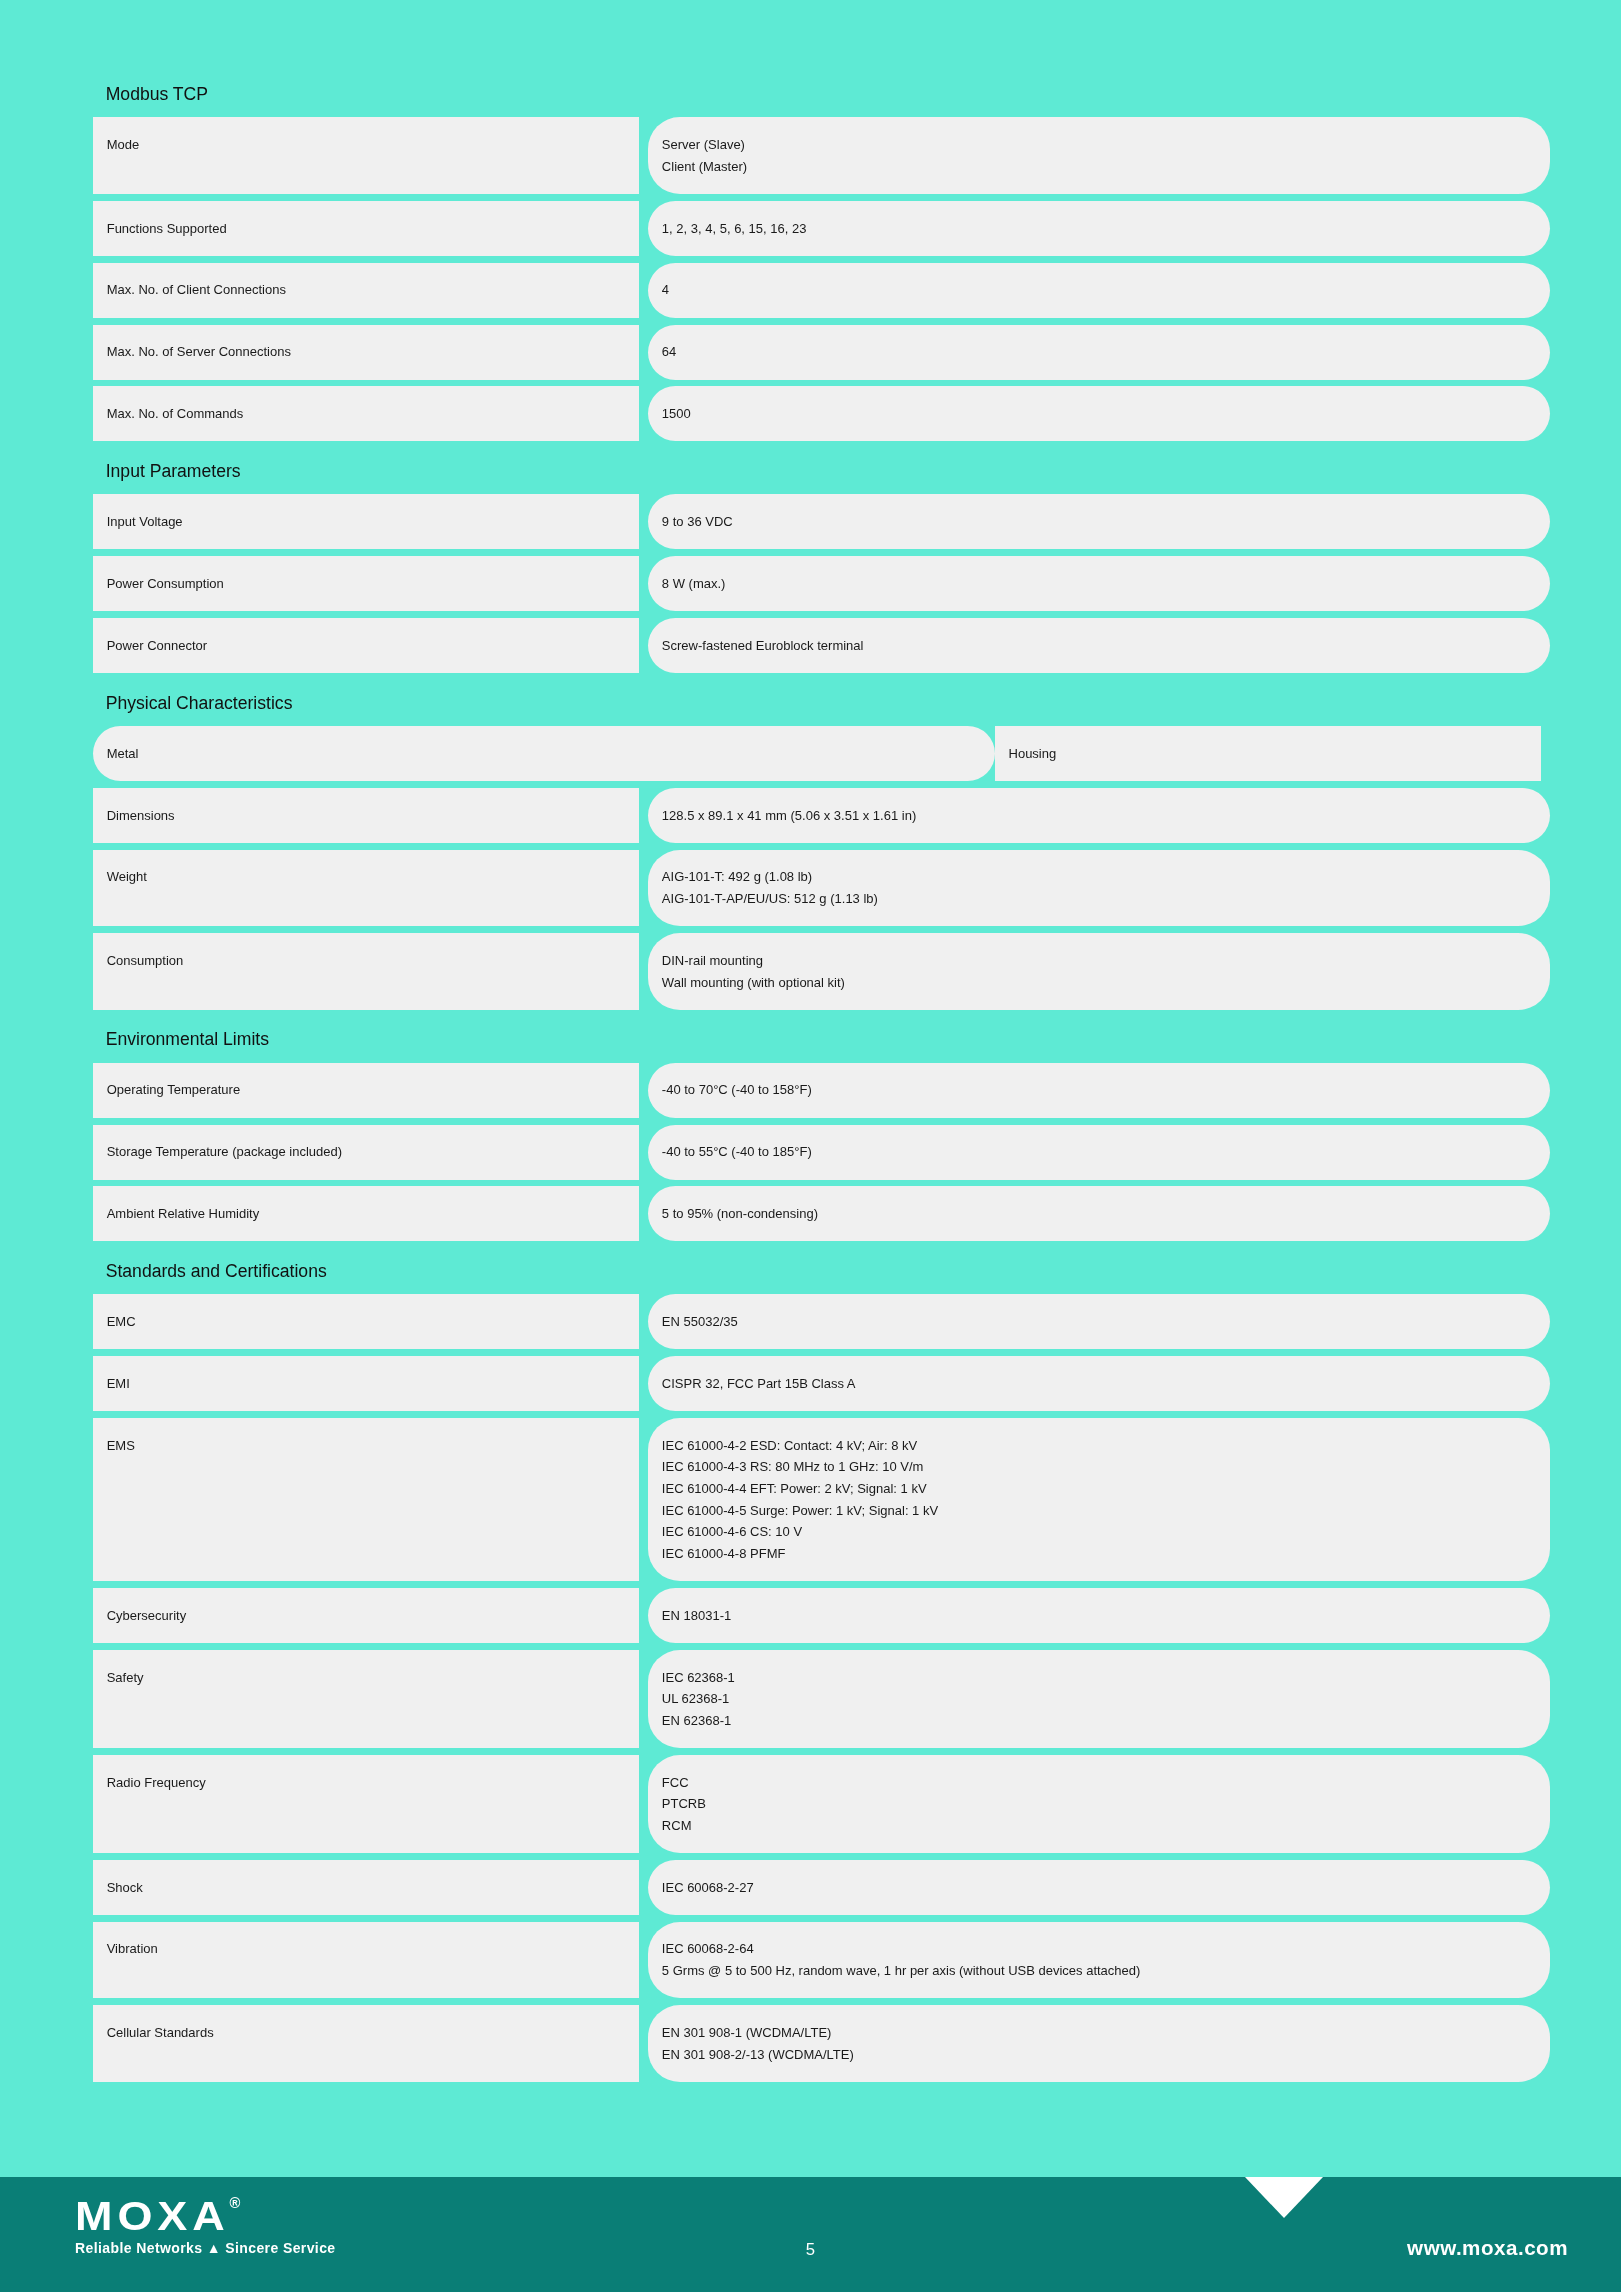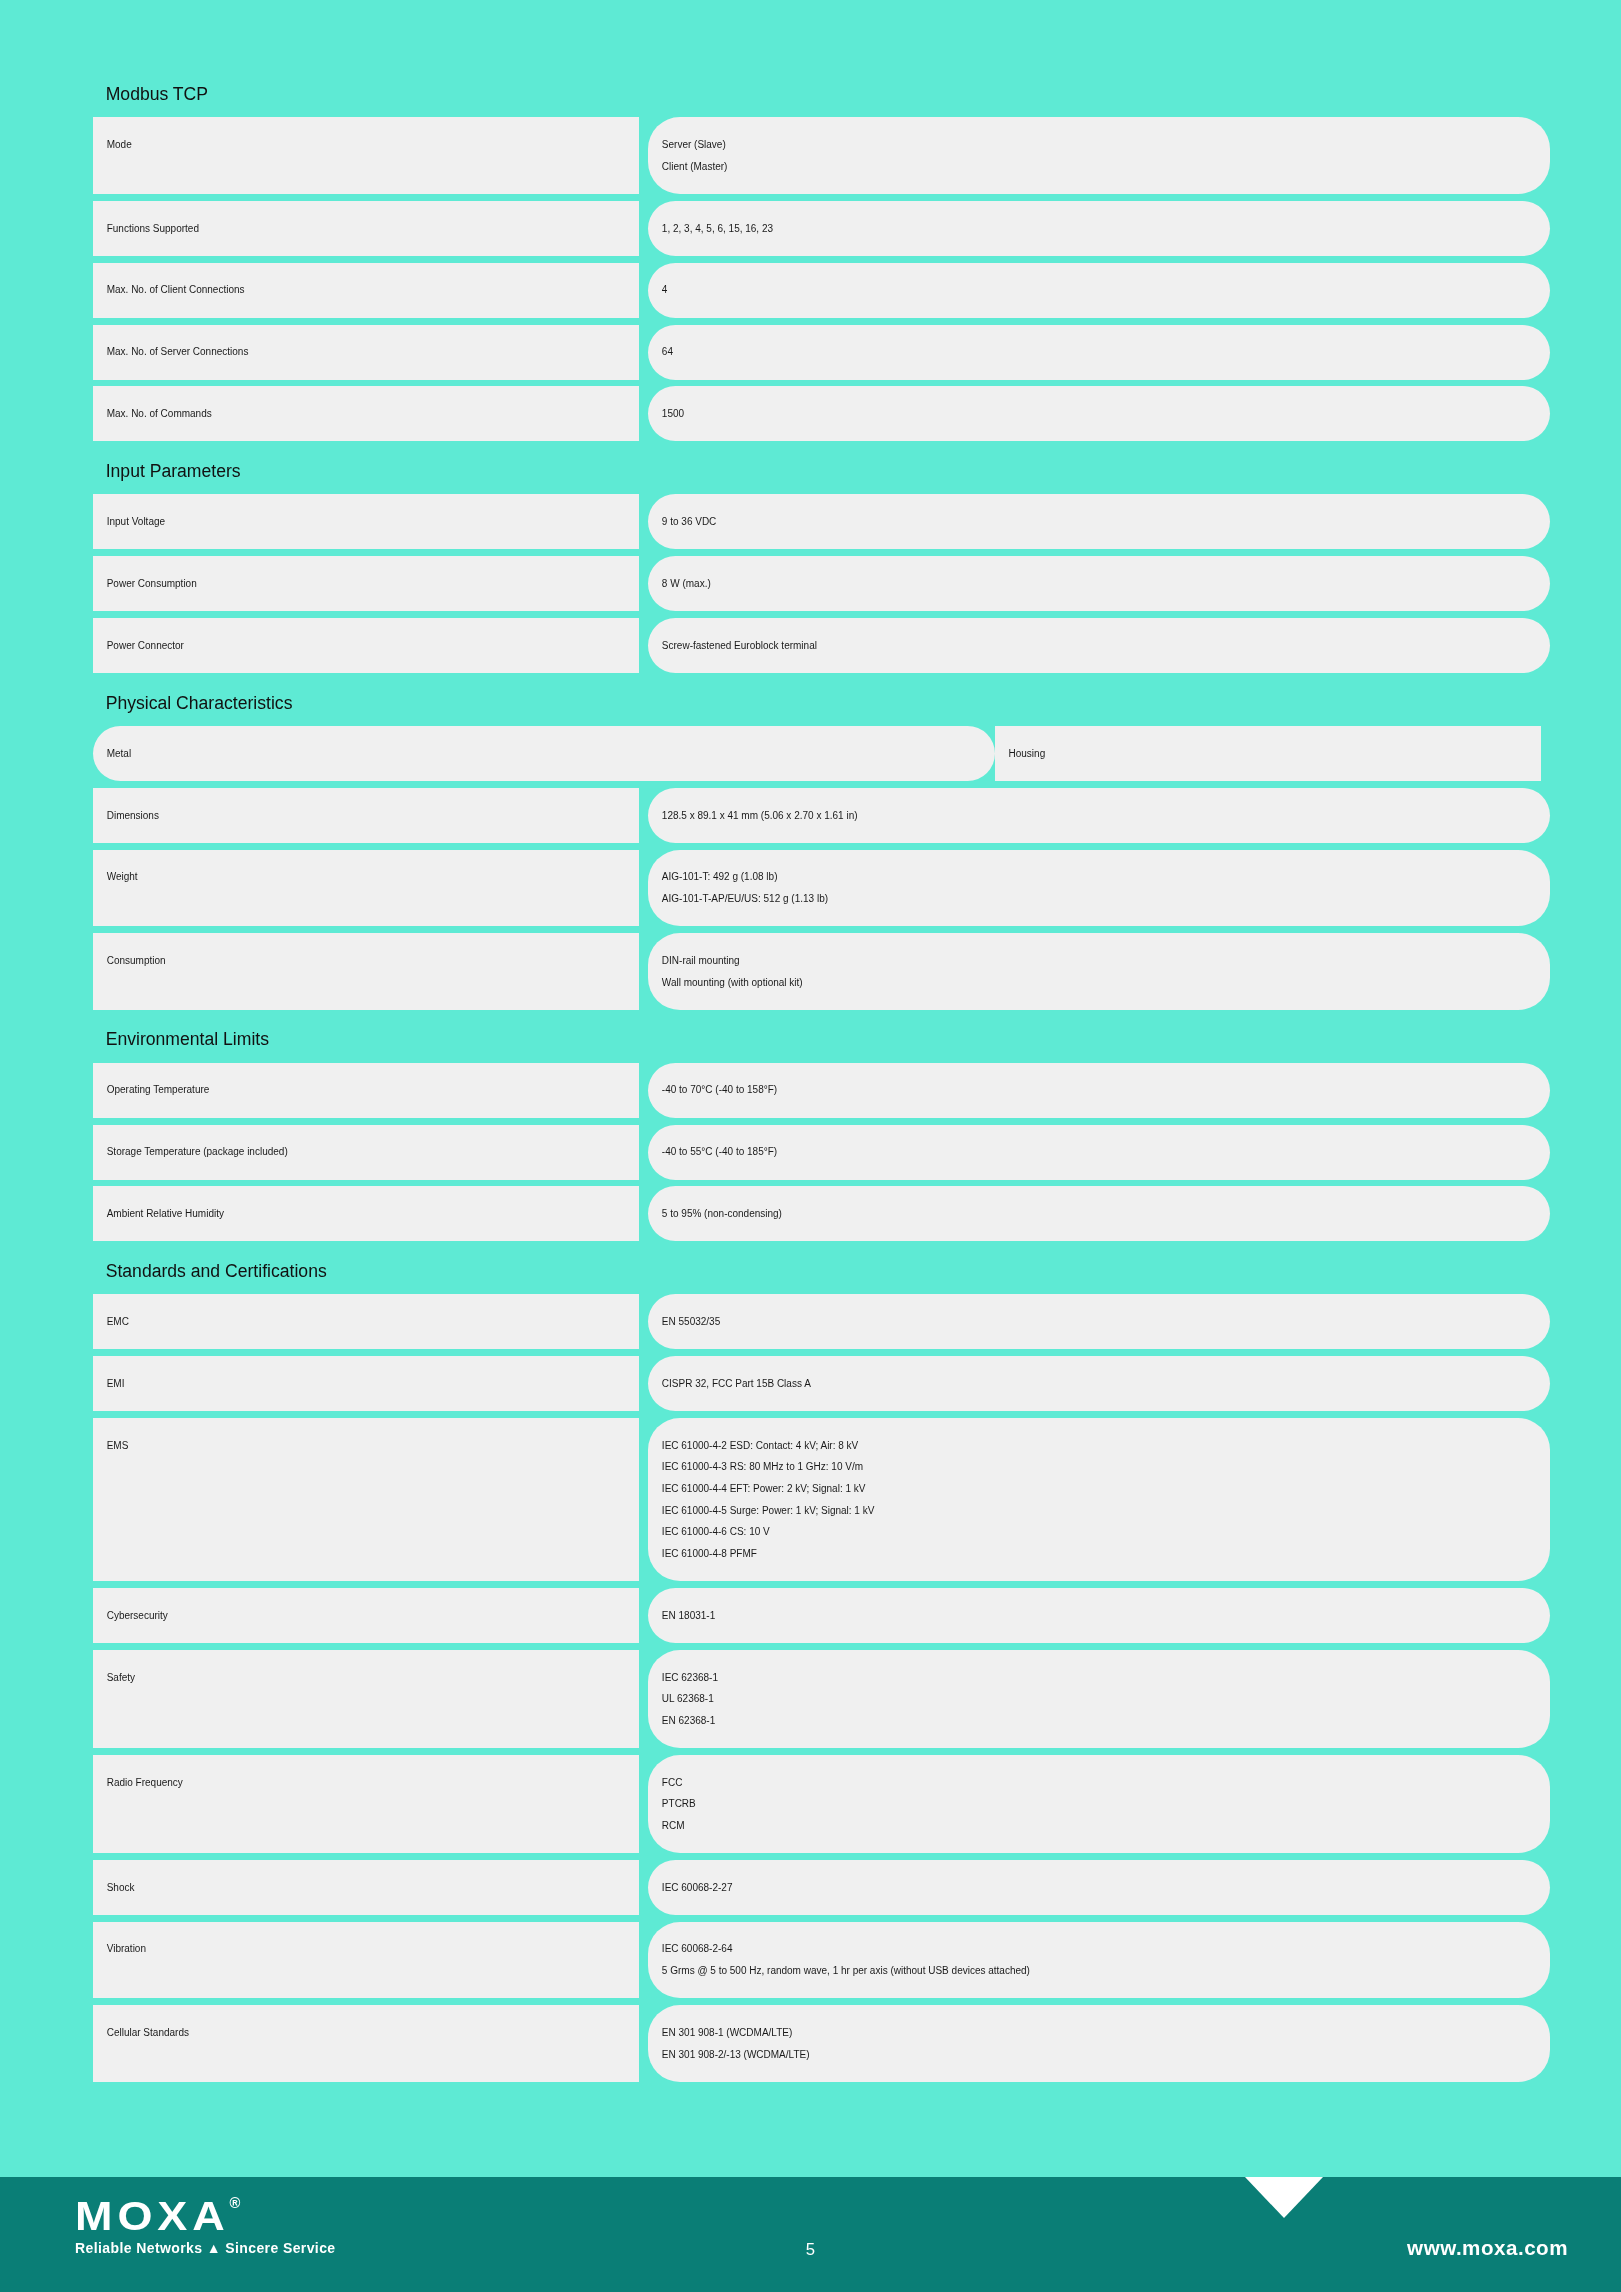--- a/index.html
+++ b/index.html
@@ -25,21 +25,21 @@
     font-weight:400;
   }
   .section:first-child .section-title { margin-top:0; }
   .spec-row {
     display:flex;
     margin-bottom:6.9px;
   }
   .cell {
     background:#f0f0f0;
     padding:16.7px 13.7px;
-    font-size:10px;
+    font-size:13px;
     line-height:21.6px;
   }
   .cell.label {
     width:519px;          
     flex:0 0 auto;
     margin-right:8.8px;
   }
   .cell.value { flex:1 1 auto;border-radius:32px; }
   .value-line { white-space:nowrap; }
 
@@ -167,21 +167,21 @@
         <div class="section-title">Physical Characteristics</div>
         <div class="spec-row">
           <div class="cell value">
             <div class="value-line">Metal</div>
           </div>
           <div class="cell label">Housing</div>
         </div>
         <div class="spec-row">
           <div class="cell label">Dimensions</div>
           <div class="cell value">
-            <div class="value-line">128.5 x 89.1 x 41 mm (5.06 x 2.70 x 1.61 in)</div>
+            <div class="value-line">128.5 x 89.1 x 41 mm (5.06 x 3.51 x 1.61 in)</div>
           </div>
         </div>
         <div class="spec-row">
           <div class="cell label">Weight</div>
           <div class="cell value">
             <div class="value-line">AIG-101-T: 492 g (1.08 lb)</div>
             <div class="value-line">AIG-101-T-AP/EU/US: 512 g (1.13 lb)</div>
           </div>
         </div>
         <div class="spec-row">

